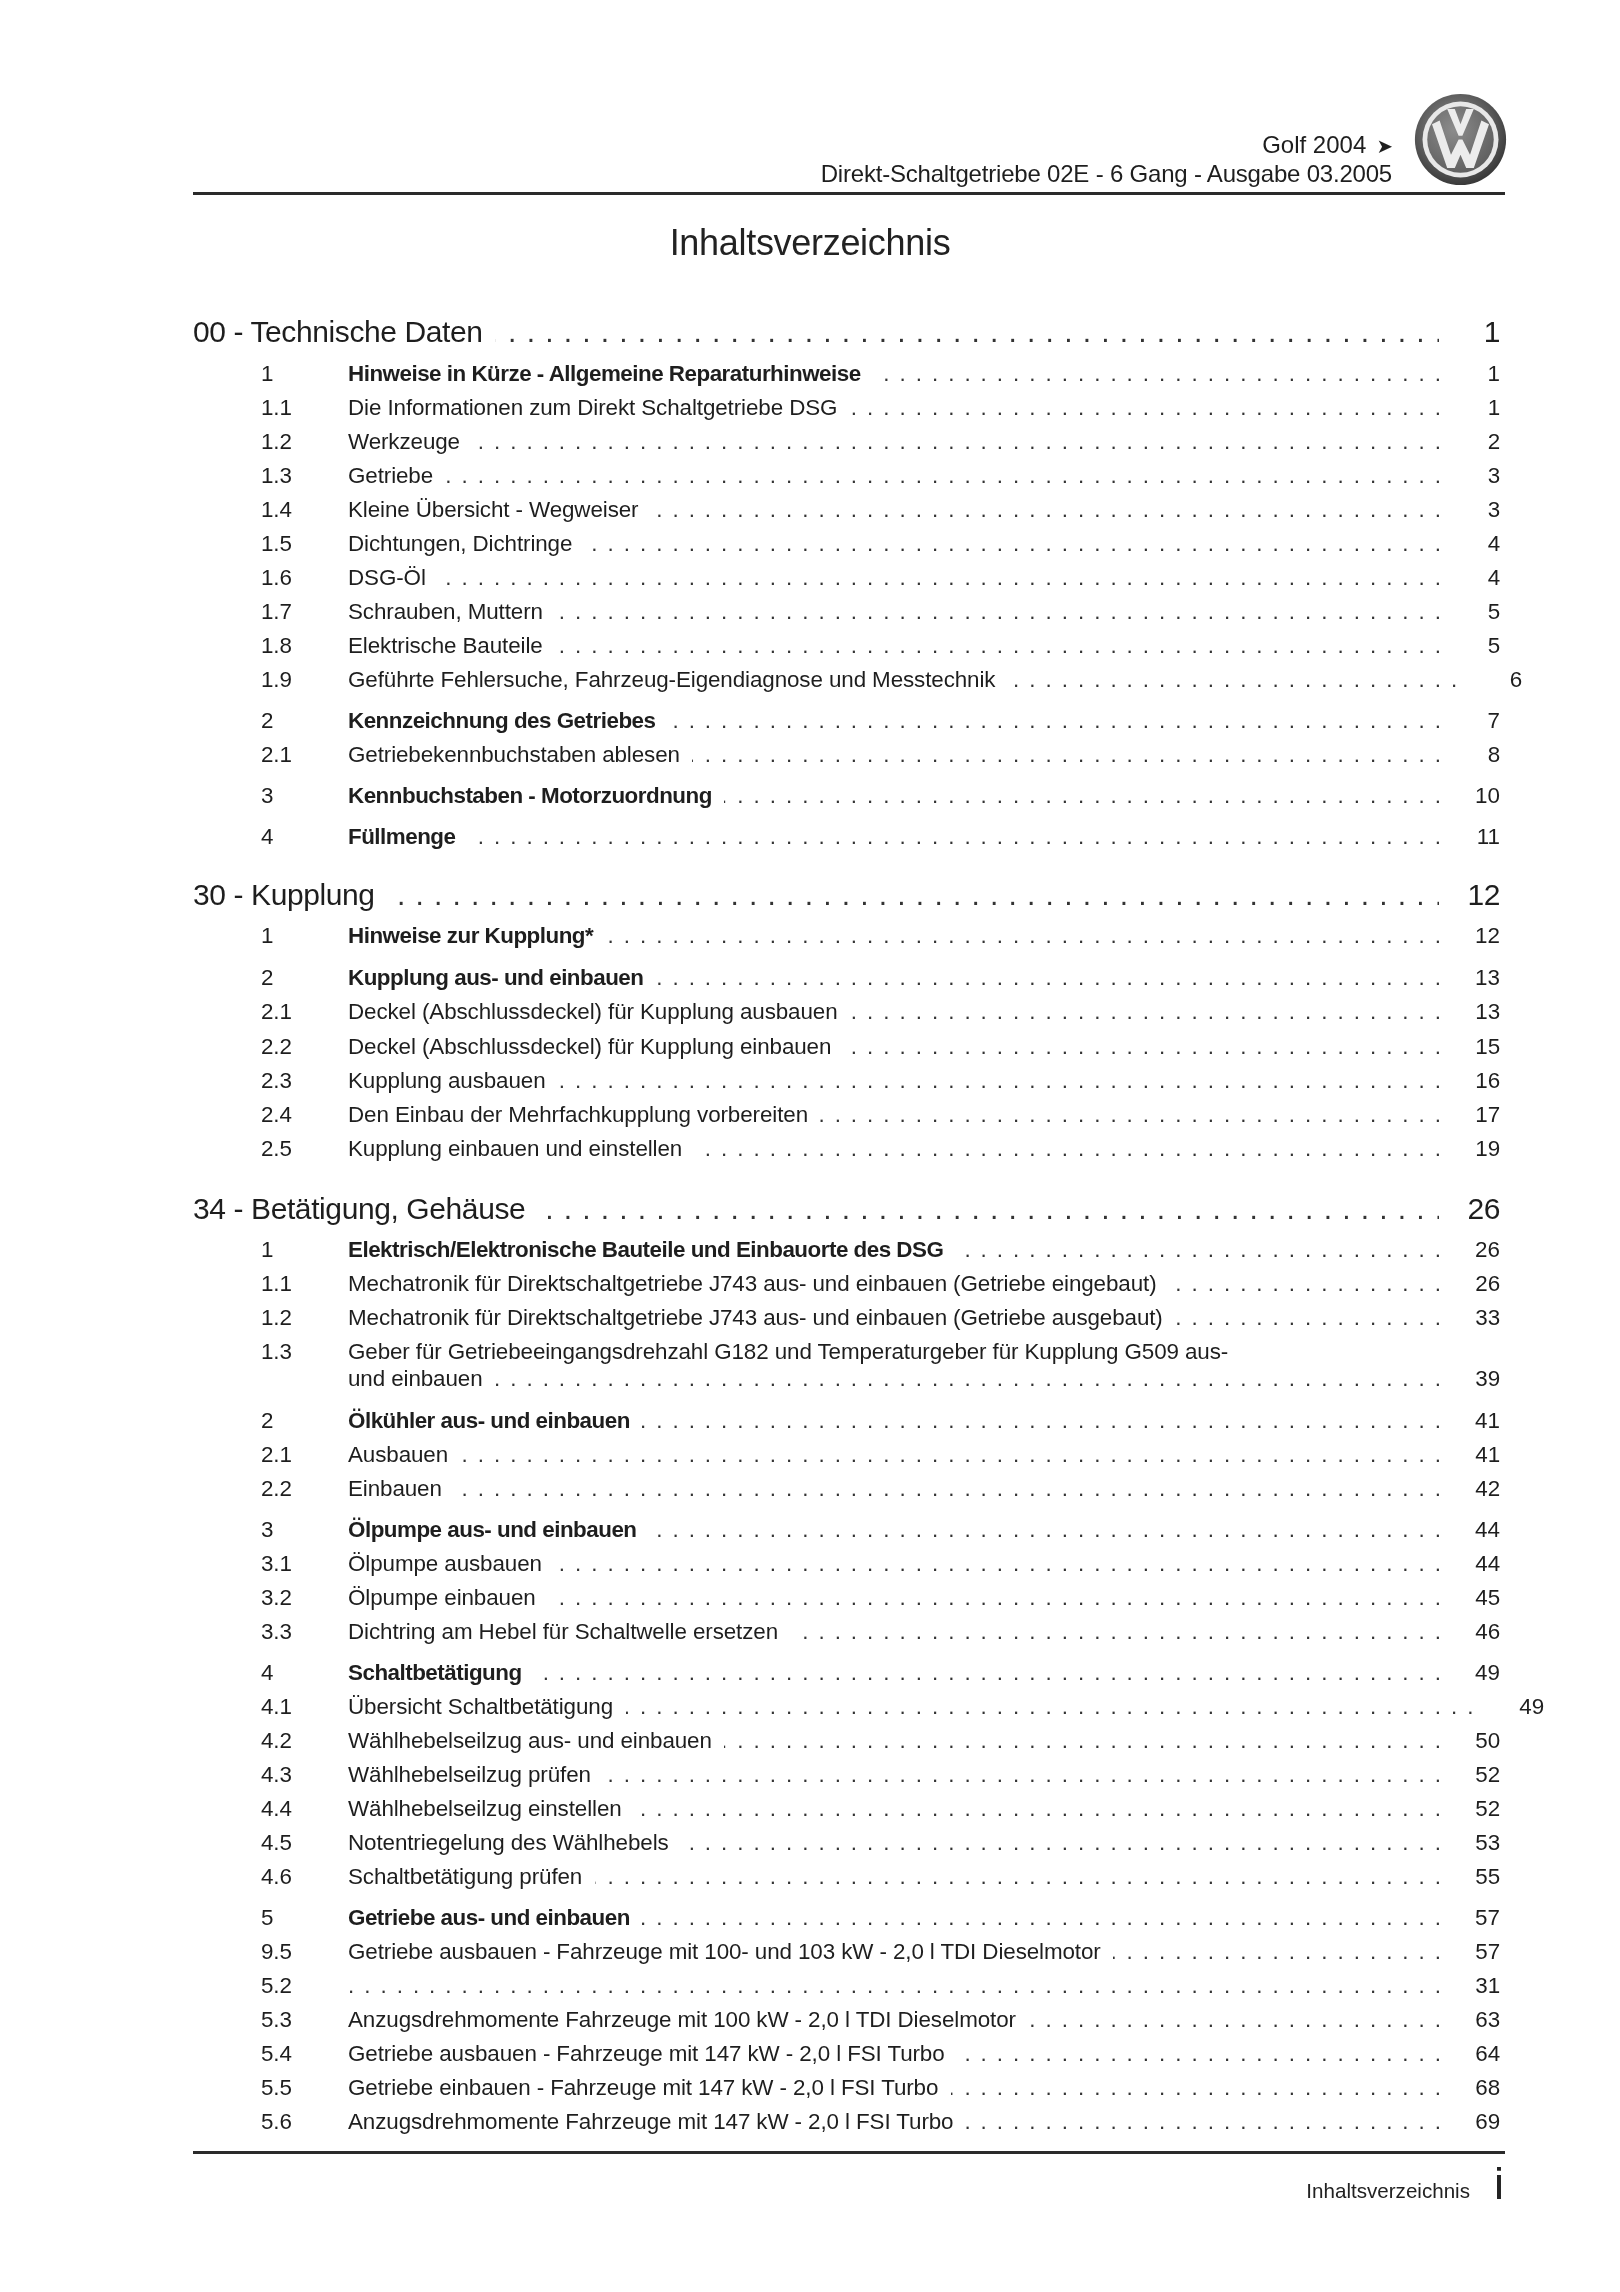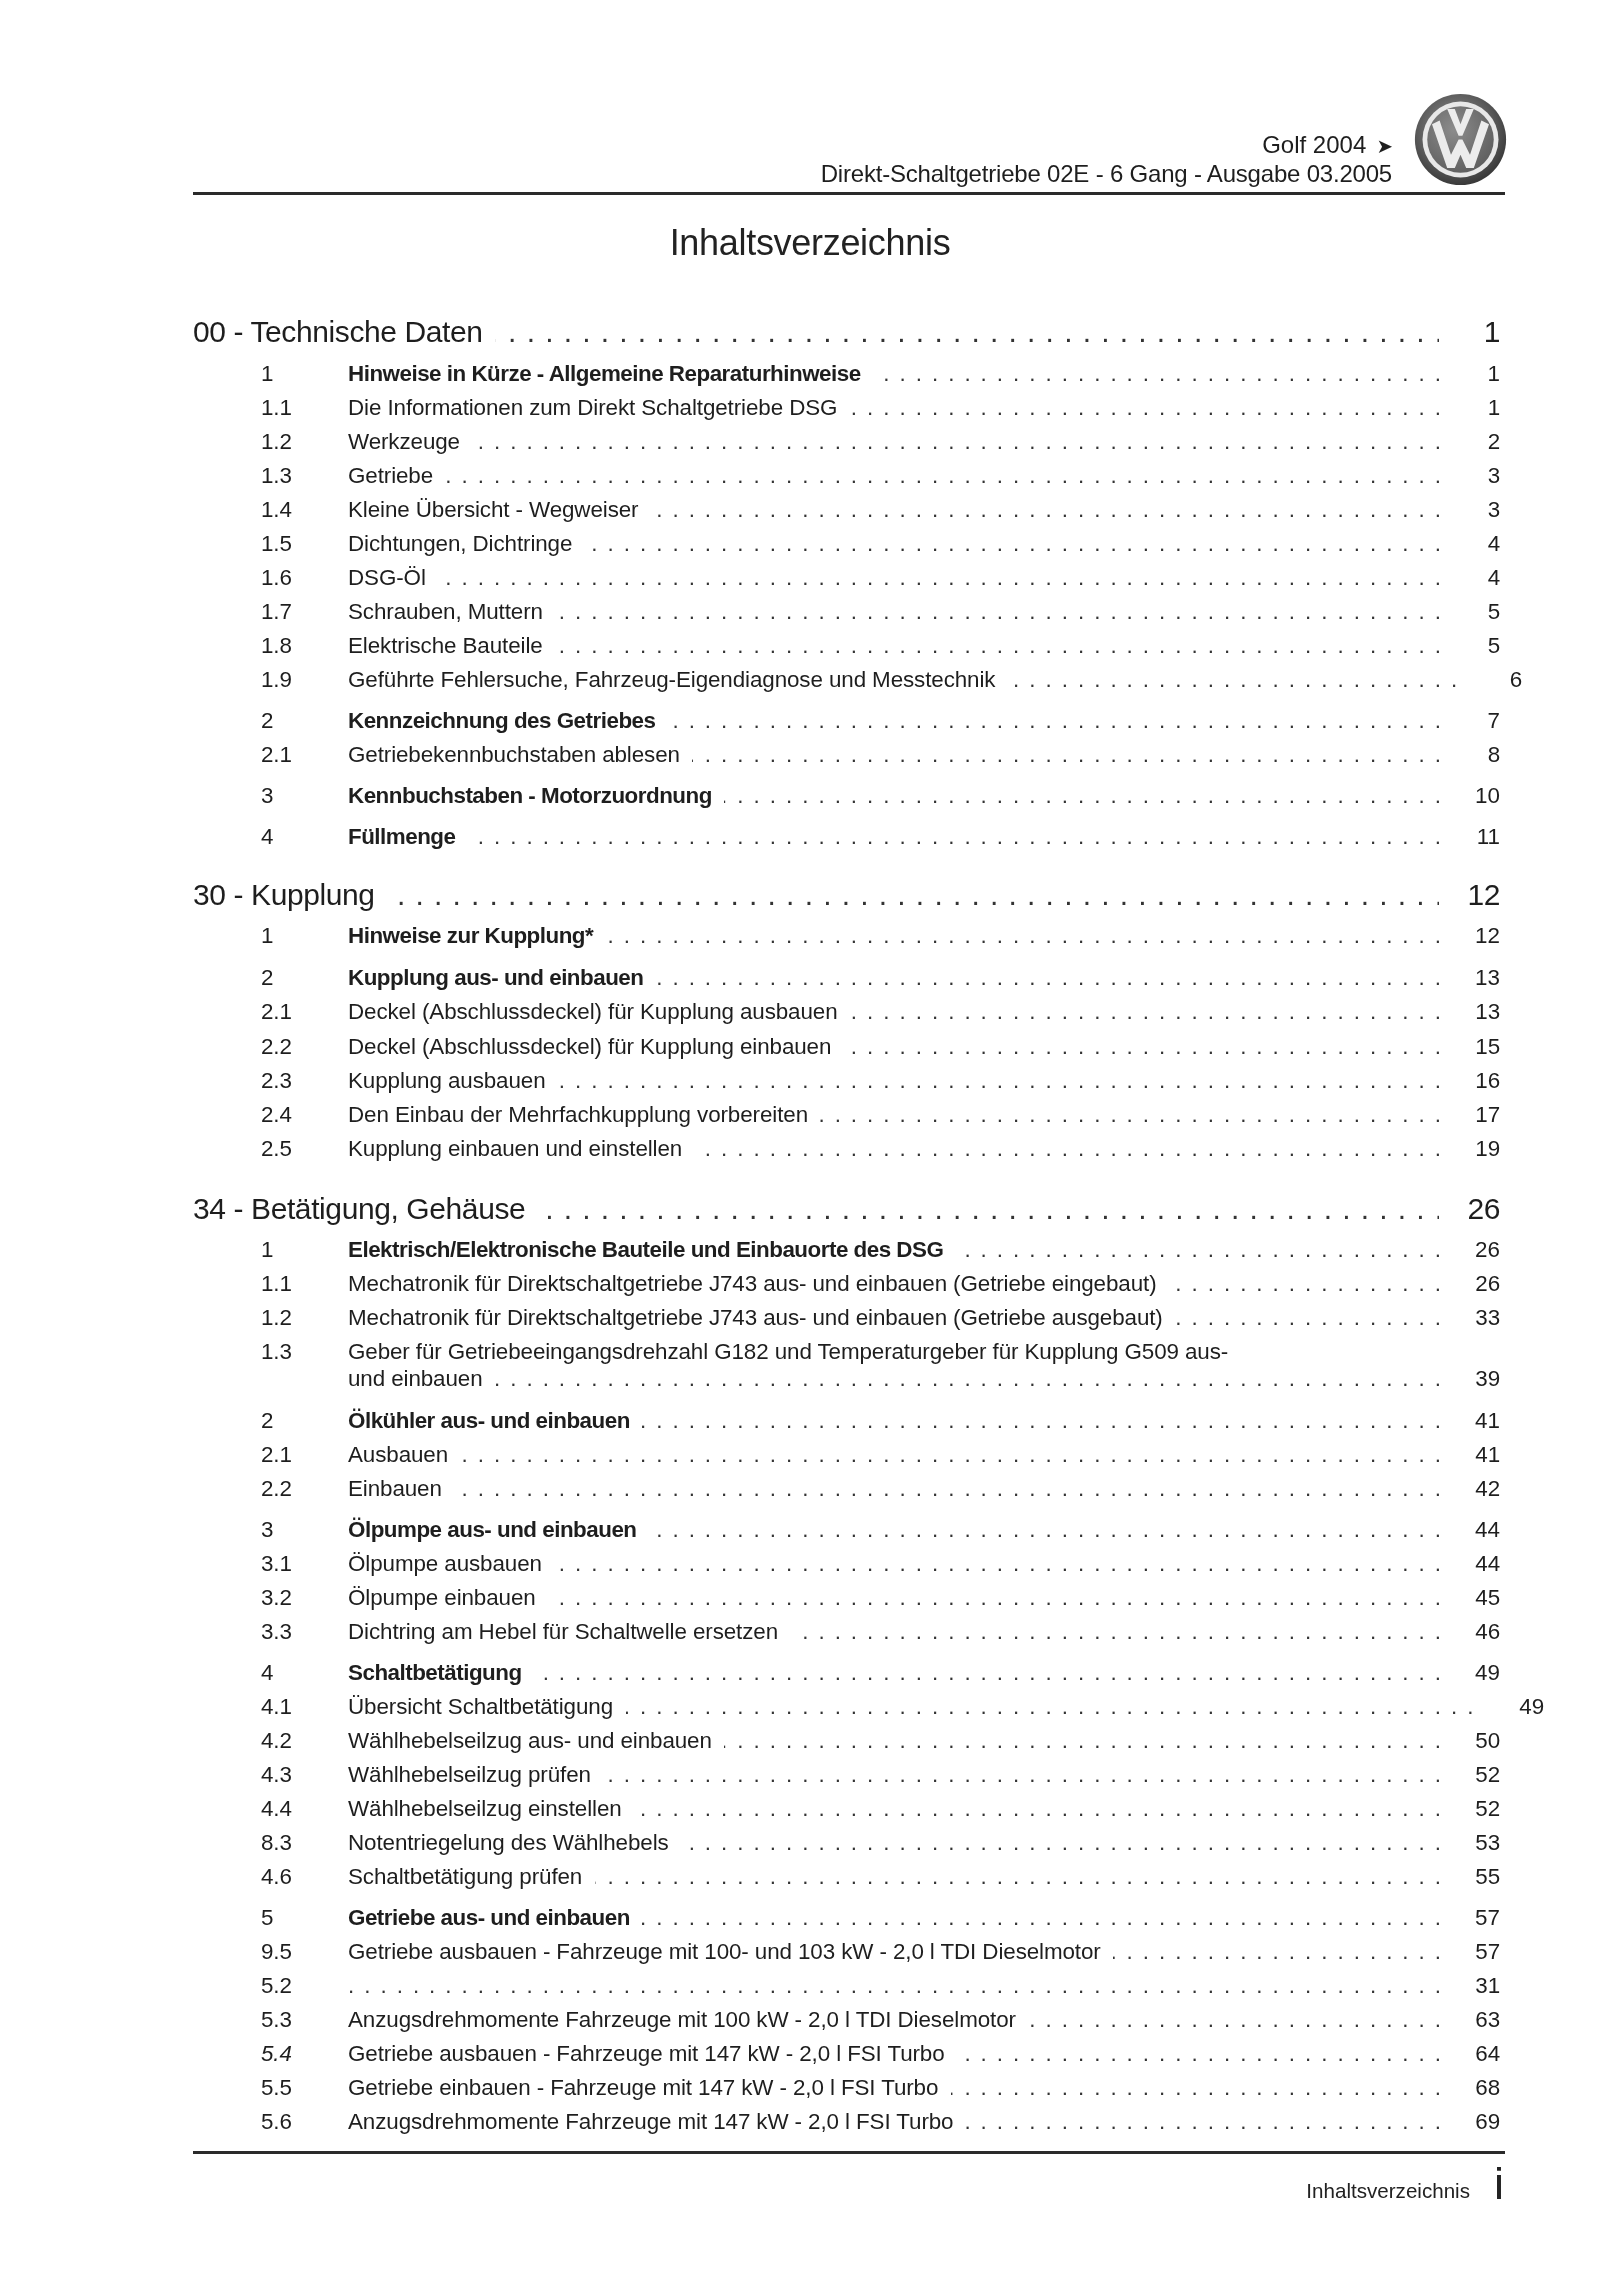--- a/index.html
+++ b/index.html
@@ -292,21 +292,21 @@
       <span class="leader" style="top: 0px; left: 348px;">........................................................................................................................</span>
       <span class="page" style="top: 0px;">52</span>
     </div>
     <div class="toc-row l2" style="top: 1796px;">
       <span class="num" style="top: 0px;">4.4</span>
       <span class="title" style="top: 0px;">Wählhebelseilzug einstellen</span>
       <span class="leader" style="top: 0px; left: 348px;">........................................................................................................................</span>
       <span class="page" style="top: 0px;">52</span>
     </div>
     <div class="toc-row l2" style="top: 1830px;">
-      <span class="num" style="top: 0px;">8.3</span>
+      <span class="num" style="top: 0px;">4.5</span>
       <span class="title" style="top: 0px;">Notentriegelung des Wählhebels</span>
       <span class="leader" style="top: 0px; left: 348px;">........................................................................................................................</span>
       <span class="page" style="top: 0px;">53</span>
     </div>
     <div class="toc-row l2" style="top: 1864px;">
       <span class="num" style="top: 0px;">4.6</span>
       <span class="title" style="top: 0px;">Schaltbetätigung prüfen</span>
       <span class="leader" style="top: 0px; left: 348px;">........................................................................................................................</span>
       <span class="page" style="top: 0px;">55</span>
     </div>
@@ -327,21 +327,21 @@
       <span class="leader" style="top: 0px; left: 348px;">........................................................................................................................</span>
       <span class="page" style="top: 0px;">31</span>
     </div>
     <div class="toc-row l2" style="top: 2007px;">
       <span class="num" style="top: 0px;">5.3</span>
       <span class="title" style="top: 0px;">Anzugsdrehmomente Fahrzeuge mit 100 kW - 2,0 l TDI Dieselmotor</span>
       <span class="leader" style="top: 0px; left: 348px;">........................................................................................................................</span>
       <span class="page" style="top: 0px;">63</span>
     </div>
     <div class="toc-row l2" style="top: 2041px;">
-      <span class="num" style="top: 0px; font-style: italic;">5.4</span>
+      <span class="num" style="top: 0px;">5.4</span>
       <span class="title" style="top: 0px;">Getriebe ausbauen - Fahrzeuge mit 147 kW - 2,0 l FSI Turbo</span>
       <span class="leader" style="top: 0px; left: 348px;">........................................................................................................................</span>
       <span class="page" style="top: 0px;">64</span>
     </div>
     <div class="toc-row l2" style="top: 2075px;">
       <span class="num" style="top: 0px;">5.5</span>
       <span class="title" style="top: 0px;">Getriebe einbauen - Fahrzeuge mit 147 kW - 2,0 l FSI Turbo</span>
       <span class="leader" style="top: 0px; left: 348px;">........................................................................................................................</span>
       <span class="page" style="top: 0px;">68</span>
     </div>

